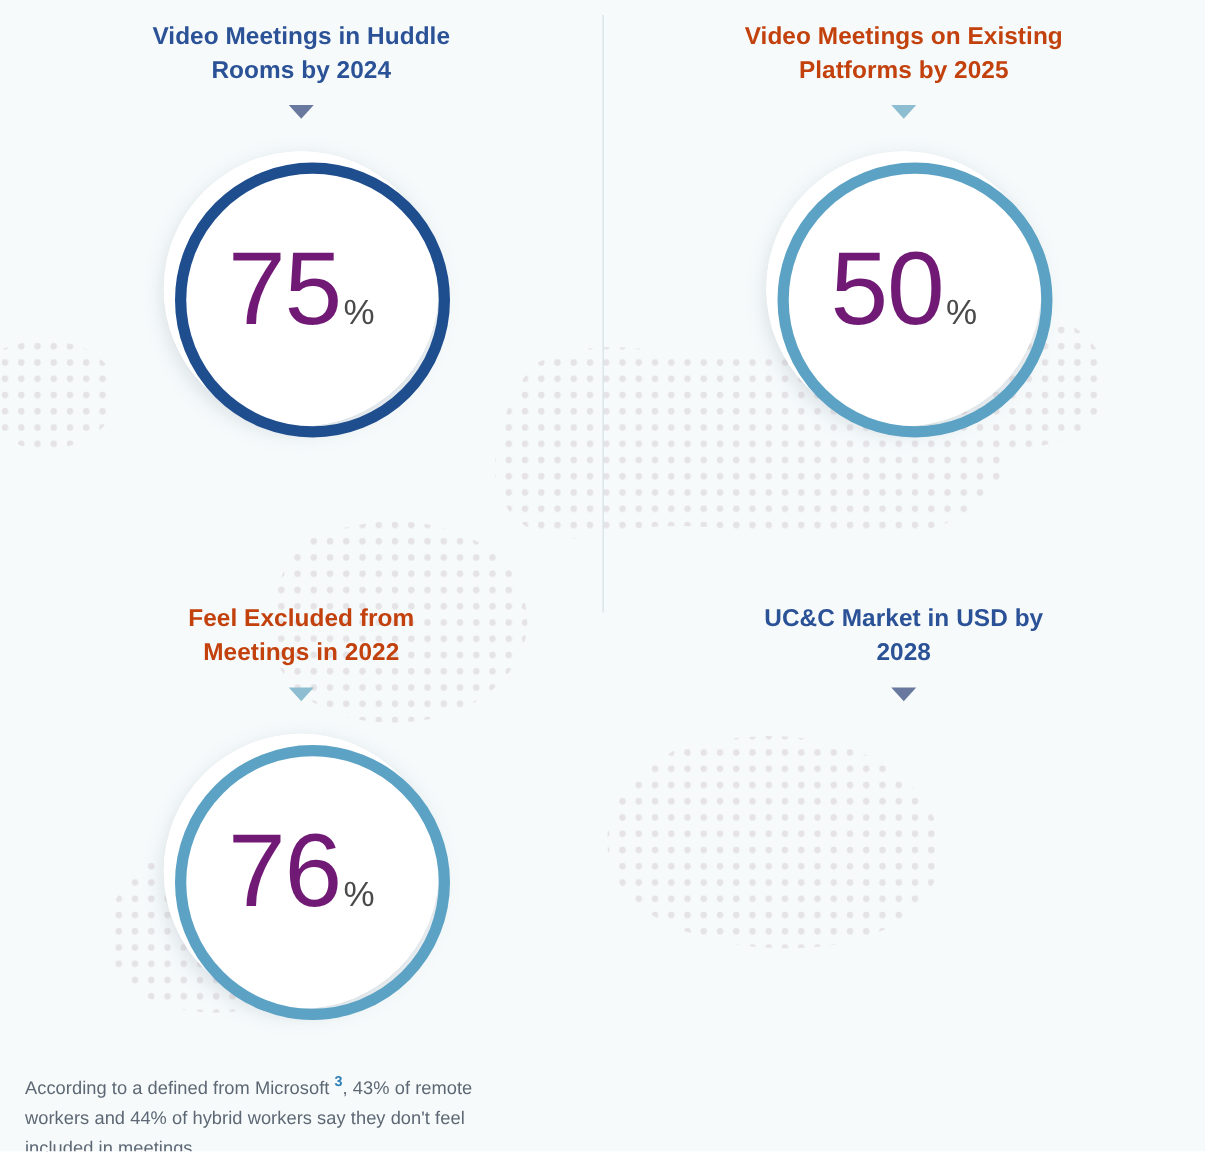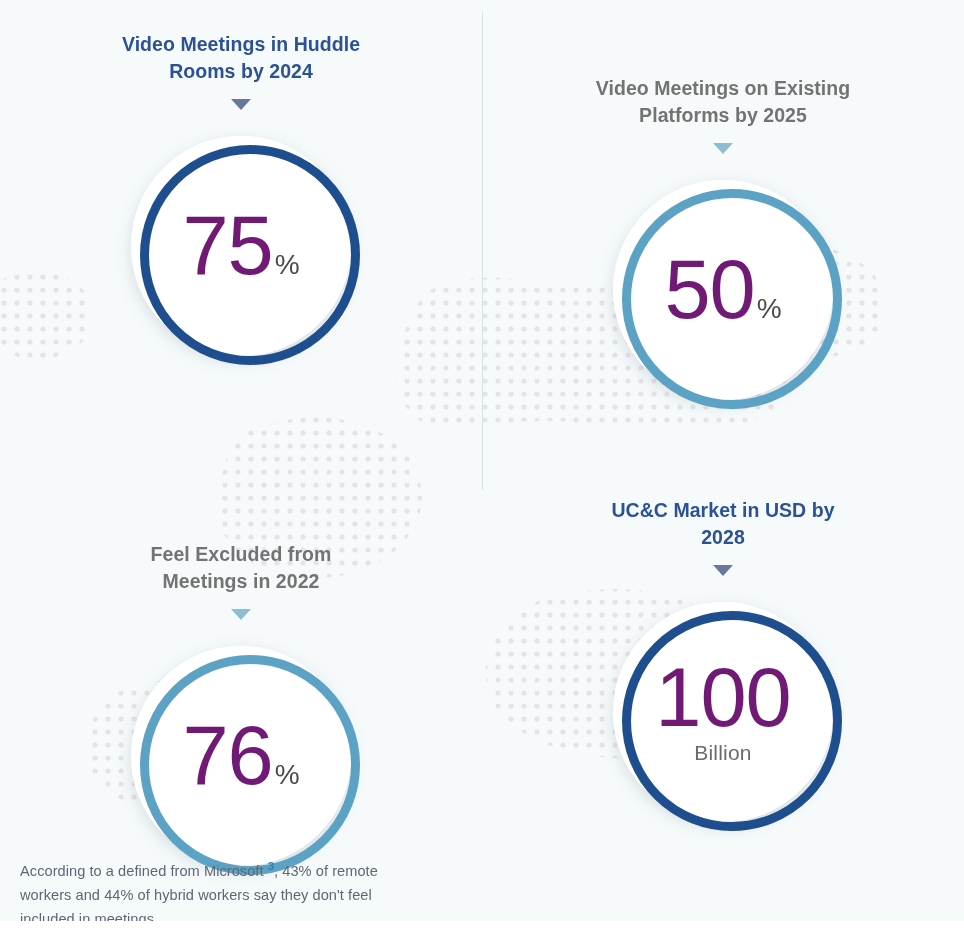--- a/index.html
+++ b/index.html
@@ -61,25 +61,25 @@
   #panel-1 { left: 482px; top: 0px;   width: 482px; height: 466px; }
   #panel-2 { left: 0px;   top: 466px; width: 482px; height: 466px; }
   #panel-3 { left: 482px; top: 466px; width: 482px; height: 466px; }
 
   .panel-title {
     text-align: center;
     font-size: 19.5px;
     font-weight: bold;
     line-height: 27px;
     letter-spacing: 0.05px;
-    padding-top: 31px;
+    padding-top: 16px;
     white-space: pre-line;
   }
   .title-navy { color: #2b5296; }
-  .title-teal { color: #737373; margin-top: 44px; }
+  .title-teal { color: #c2410c; }
 
   .caret {
     width: 0; height: 0;
     margin: 14px auto 0 auto;
     border-left: 10px solid transparent;
     border-right: 10px solid transparent;
   }
   .caret-navy { border-top: 11px solid #68789e; }
   .caret-teal { border-top: 11px solid #8cbdd0; }
 
@@ -242,26 +242,16 @@
         </div>
       </div>
     </div>
     <p class="panel-body"><span>According to a defined from Microsoft </span><span class="footnote">3</span><span>, 43% of remote workers and 44% of hybrid workers say they don't feel included in meetings.</span></p>
   </section>
 
   <section class="panel" id="panel-3">
     <h2 class="panel-title title-navy">UC&amp;C Market in USD by
 2028</h2>
     <div class="caret caret-navy"></div>
-    <div class="donut-wrap">
-      <div class="donut-shadow"></div>
-      <div class="donut-ring ring-navy"></div>
-      <div class="donut-center">
-        <div class="value-row">
-          <span class="value-num">100</span>
-        </div>
-        <div class="value-unit-below">Billion</div>
-      </div>
-    </div>
   </section>
 
   <div id="bottom-white-strip"></div>
 </div>
 
 </body></html>

